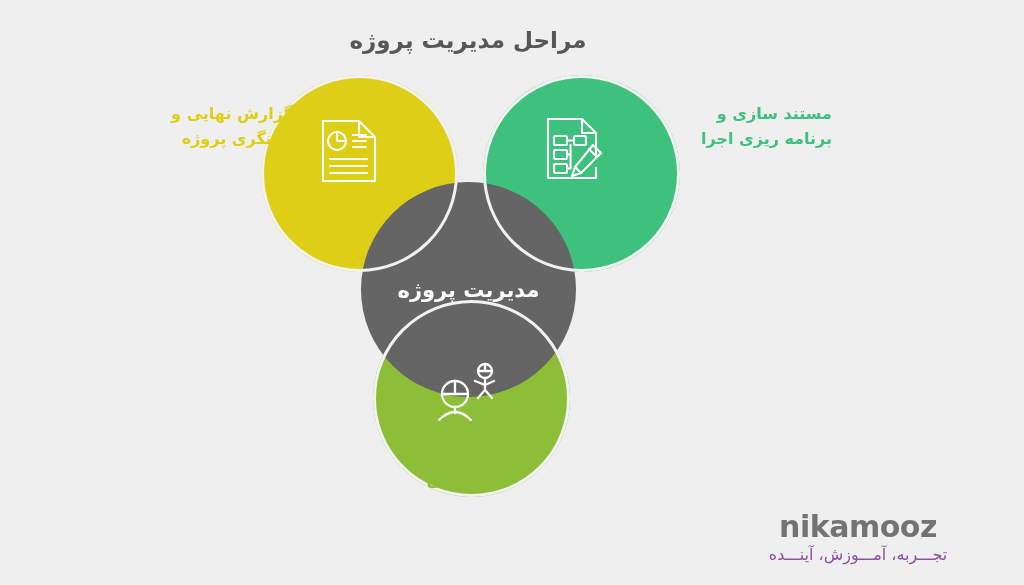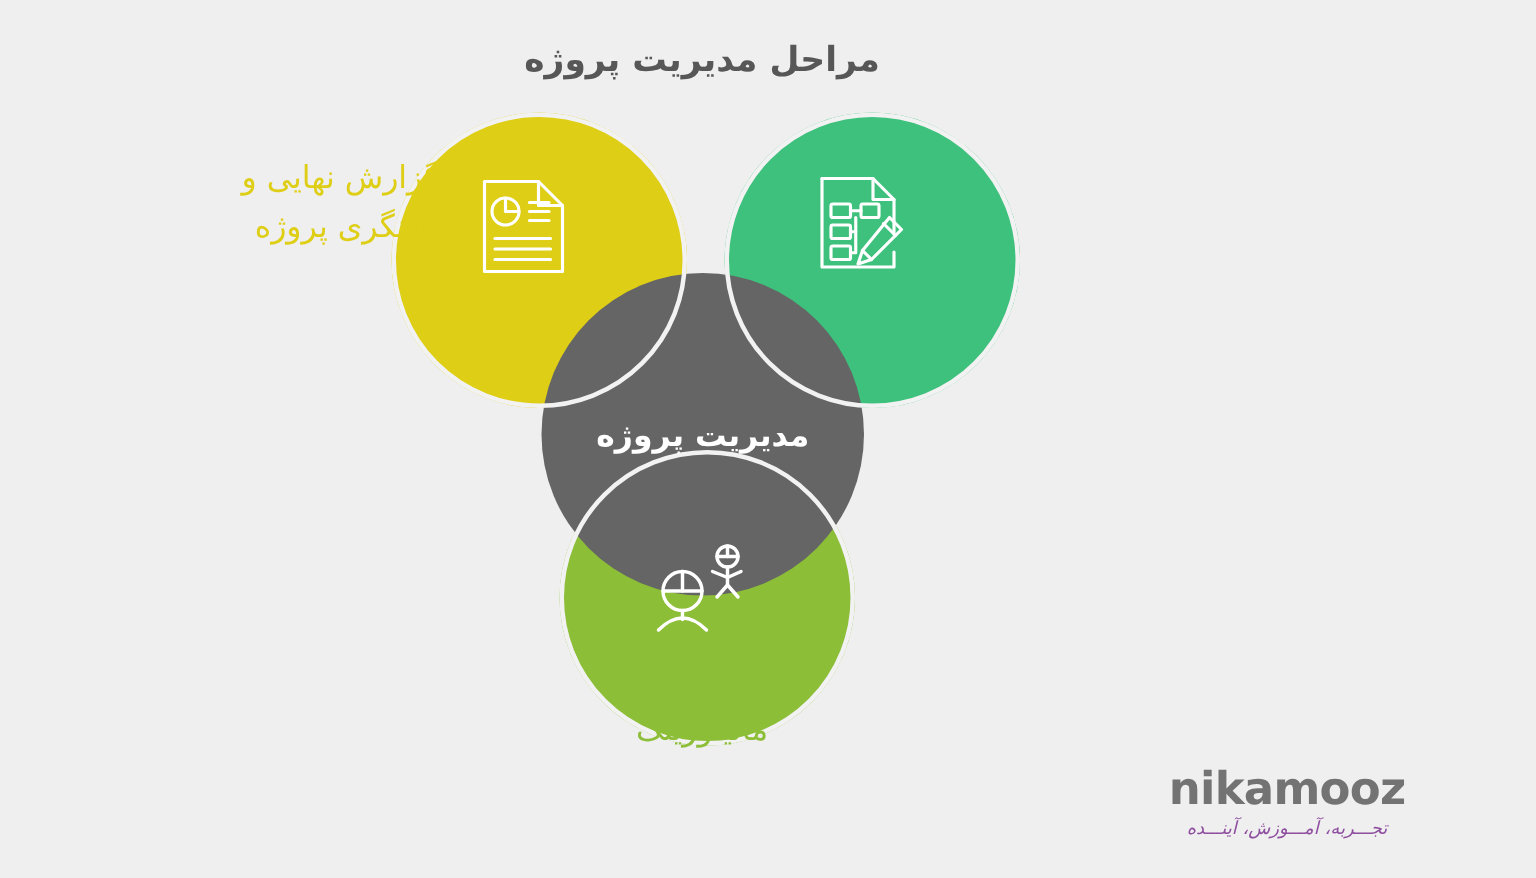--- a/index.html
+++ b/index.html
@@ -115,22 +115,22 @@
     position: absolute;
     pointer-events: none;
   }
   #icon-report  { left: 58px;  top: 58px;  width: 60px; height: 66px; }
   #icon-docs    { left: 282px; top: 56px;  width: 62px; height: 66px; }
   #icon-monitor { left: 170px; top: 300px; width: 70px; height: 62px; }
 
   
   .caption {
     position: absolute;
-    font-size: 21px;
-    font-weight: normal;
+    font-size: 16px;
+    font-weight: bold;
     line-height: 1.55;
     direction: rtl;
   }
   #caption-report {
     right: 731px;
     top: 102px;
     width: 140px;
     text-align: right;
     color: #dfce16;
   }
@@ -163,25 +163,24 @@
     font-family: "DejaVu Sans", "Liberation Sans", sans-serif;
     font-size: 30px;
     font-weight: bold;
     color: #737373;
     letter-spacing: -0.5px;
     line-height: 1;
     direction: ltr;
   }
   #brand-tagline {
     margin-top: 3px;
-    font-size: 12px;
+    font-size: 16px;
     color: #8f4fa0;
     direction: rtl;
     letter-spacing: 0.5px;
-    font-style: italic;
   }
 </style>
 </head>
 <body>
 
 <div id="slide">
 
   <div id="page-title">مراحل مدیریت پروژه</div>
 
   <div id="venn-stage">
@@ -247,20 +246,24 @@
       </svg>
     </div>
 
   </div>
 
   <div class="caption" id="caption-report">
     <span class="caption-line">گزارش نهایی و</span>
     <span class="caption-line">بازنگری پروژه</span>
   </div>
 
+  <div class="caption" id="caption-docs">
+    <span class="caption-line">مستند سازی و</span>
+    <span class="caption-line">برنامه ریزی اجرا</span>
+  </div>
 
   <div class="caption" id="caption-monitor">
     <span class="caption-line">مانیتورینگ</span>
   </div>
 
   <div id="brand-logo">
     <div id="brand-wordmark">nikamooz</div>
     <div id="brand-tagline">تجـــربه، آمـــوزش، آینـــده</div>
   </div>
 

